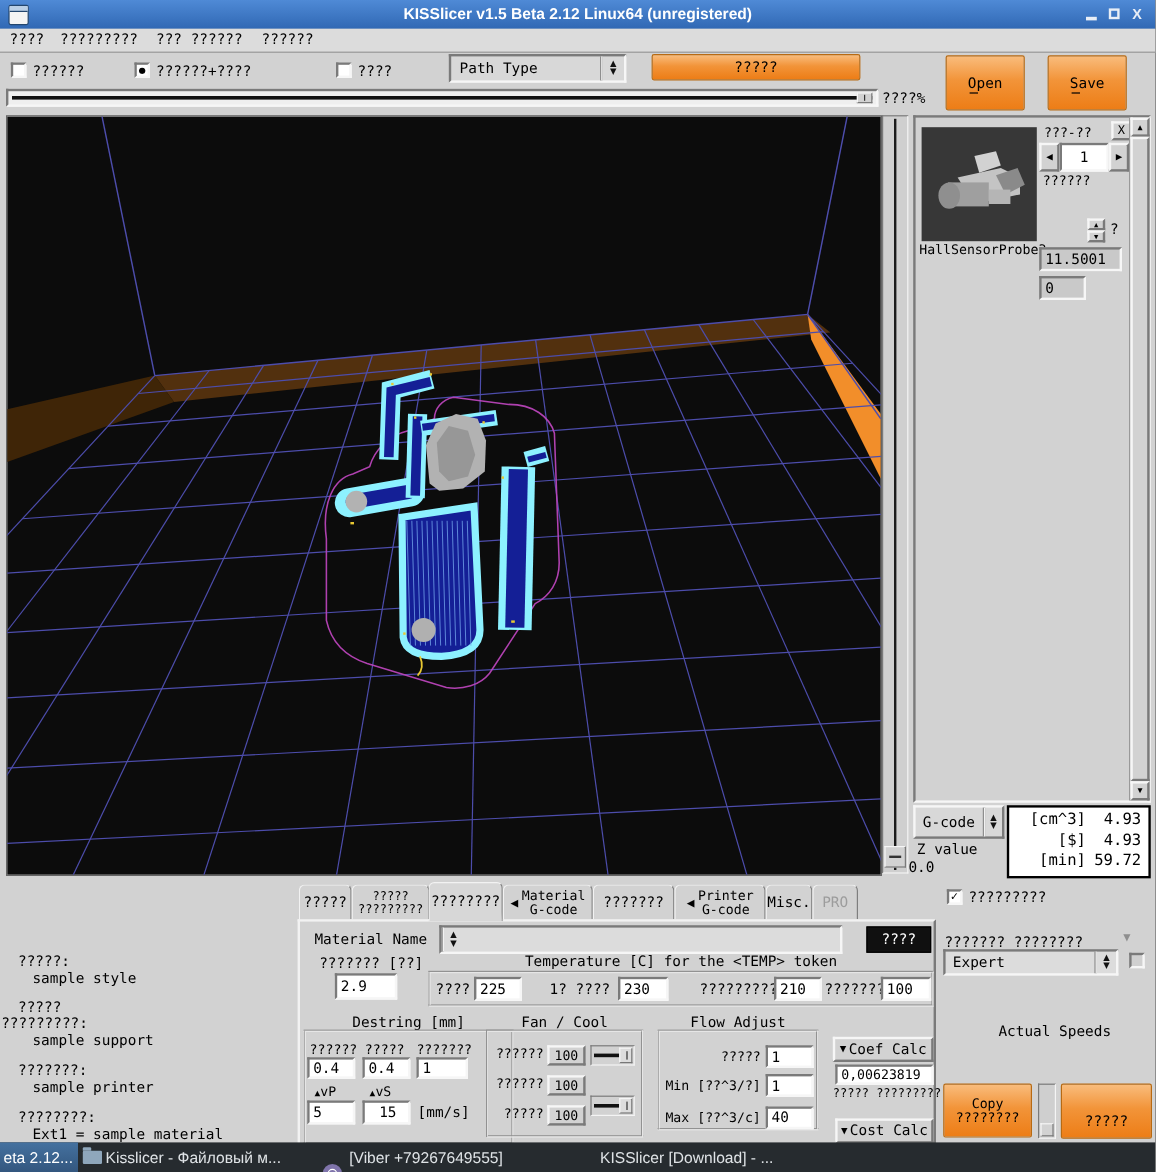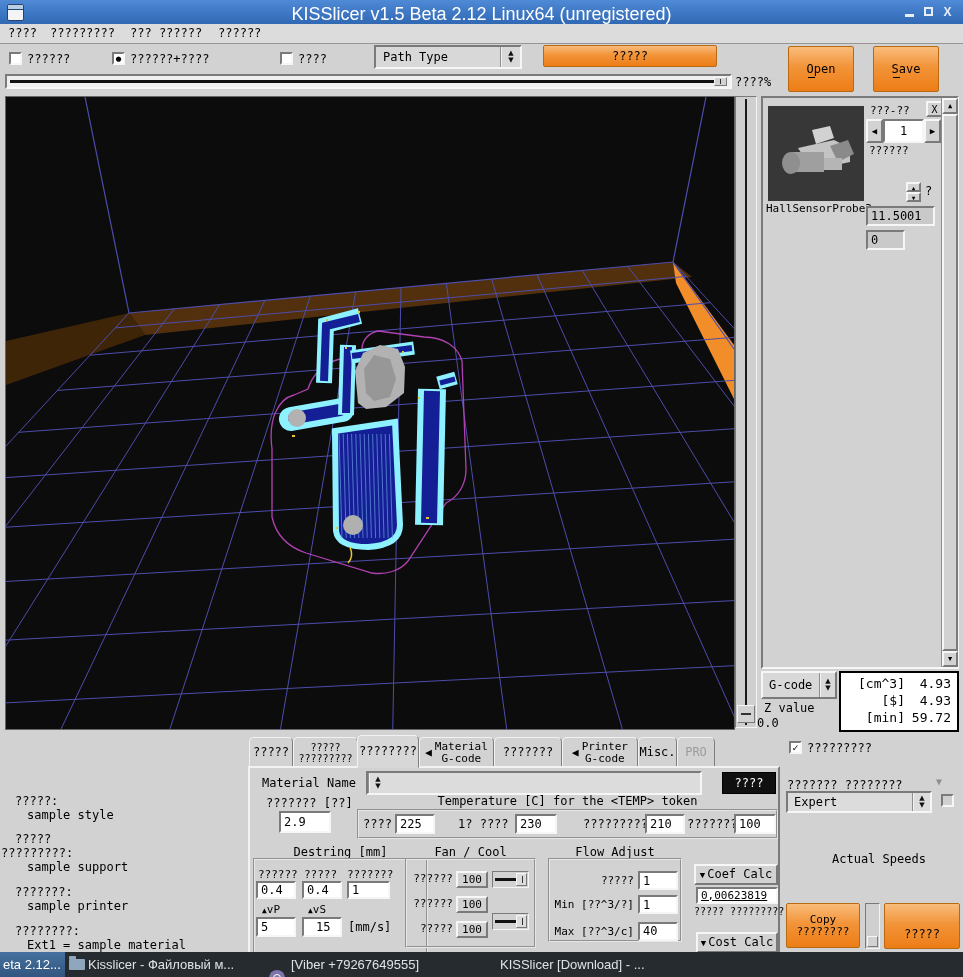--- a/index.html
+++ b/index.html
@@ -48,21 +48,21 @@
 </style>
 </head>
 <body>
 
 <div id="root">
 
   <div class="abs titlebar" style="left:0;top:0;width:963px;height:24px;">
     <div class="abs" style="left:7px;top:4px;width:15px;height:15px;background:#f4f4f4;border:1px solid #23466e;border-radius:2px;">
       <div style="height:4px;background:#b9cfe6;border-bottom:1px solid #23466e;"></div>
     </div>
-    <div class="abs sans" style="left:0;right:0;top:4px;text-align:center;color:#fff;font-weight:normal;font-size:18px;">KISSlicer v1.5 Beta 2.12 Linux64 (unregistered)</div>
+    <div class="abs sans" style="left:0;right:0;top:4px;text-align:center;color:#fff;font-weight:bold;font-size:13px;">KISSlicer v1.5 Beta 2.12 Linux64 (unregistered)</div>
     <div class="abs" style="right:8px;top:4px;display:flex;gap:4px;">
       <div class="winbtn">
           <div style="width:9px;height:3px;background:#e8eef6;margin-top:7px;"></div>
         </div>
       <div class="winbtn">
           <div style="width:9px;height:9px;border:2px solid #e8eef6;box-sizing:border-box;"></div>
         </div>
       <div class="winbtn sans" style="font-weight:bold;font-size:12px;color:#e8eef6;">X</div>
     </div>
   </div>
@@ -439,21 +439,21 @@
     </div>
     <span class="abs s11" style="left:302px;top:158px;width:82px;text-align:right;">Max [??^3/c]</span>
     <div class="abs wfield" style="left:388px;top:154px;width:40px;height:19px;align-items:flex-end;">
       <span>40</span>
     </div>
 
     <div class="abs raised btn" style="left:444px;top:96px;width:84px;height:21px;gap:2px;">
       <span style="font-size:9px;">▼</span>
       <span class="s12">Coef Calc</span>
     </div>
-    <div class="abs wfield" style="left:446px;top:119px;width:82px;height:17px;font-size:11px;text-decoration:underline;">
+    <div class="abs wfield" style="left:446px;top:119px;width:82px;height:17px;font-size:11px;">
       <span>0,00623819</span>
     </div>
     <span class="abs s10 pre" style="left:444px;top:138px;width:86px;text-align:center;">????? ?????????</span>
     <div class="abs raised btn" style="left:446px;top:164px;width:82px;height:21px;gap:2px;">
       <span style="font-size:9px;">▼</span>
       <span class="s12">Cost Calc</span>
     </div>
   </div>
 
   <span class="abs s12" style="left:15px;top:795px;">?????:</span>

